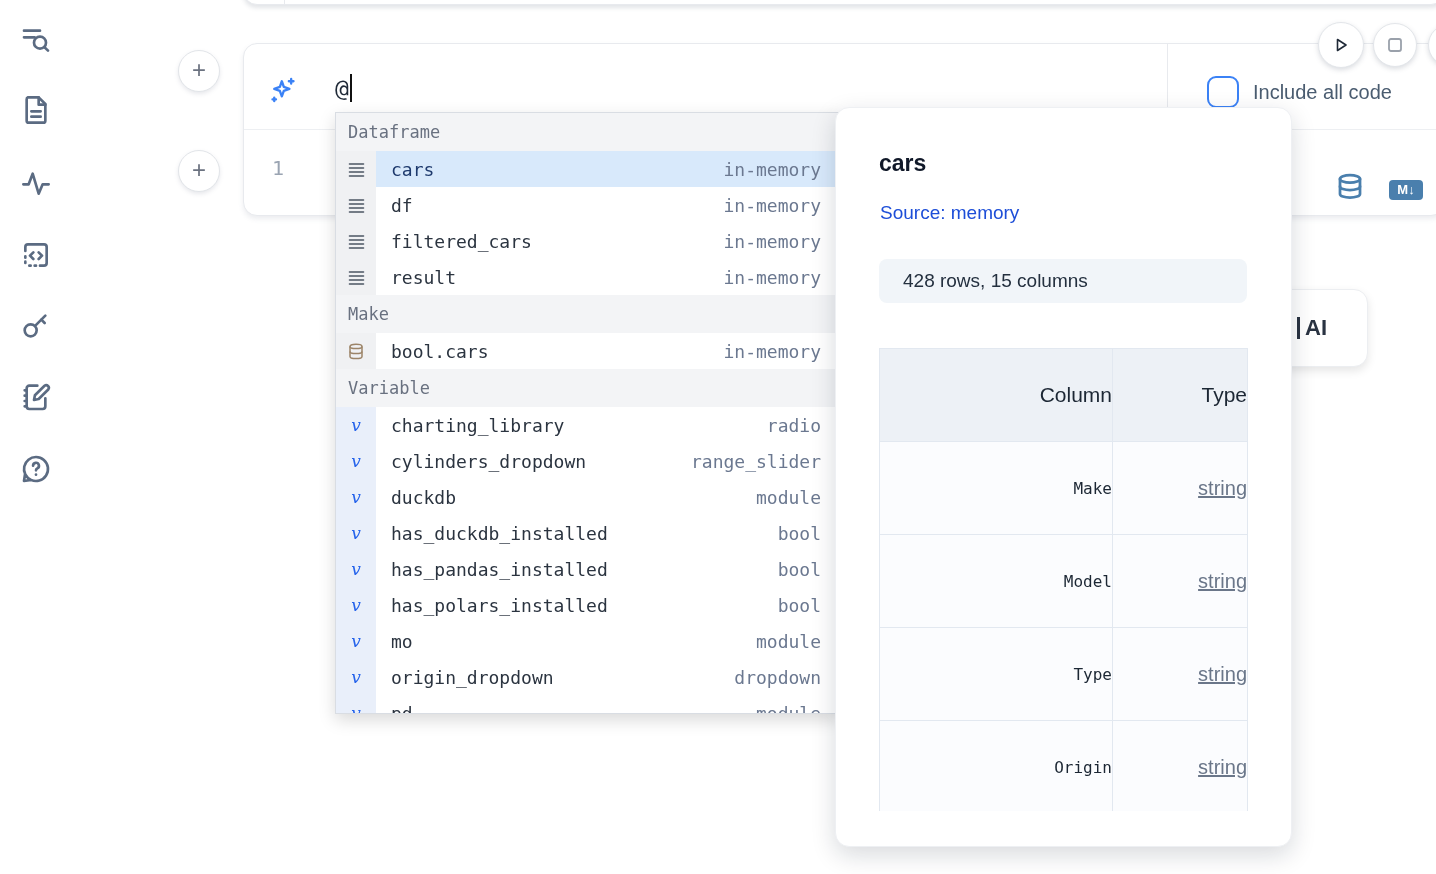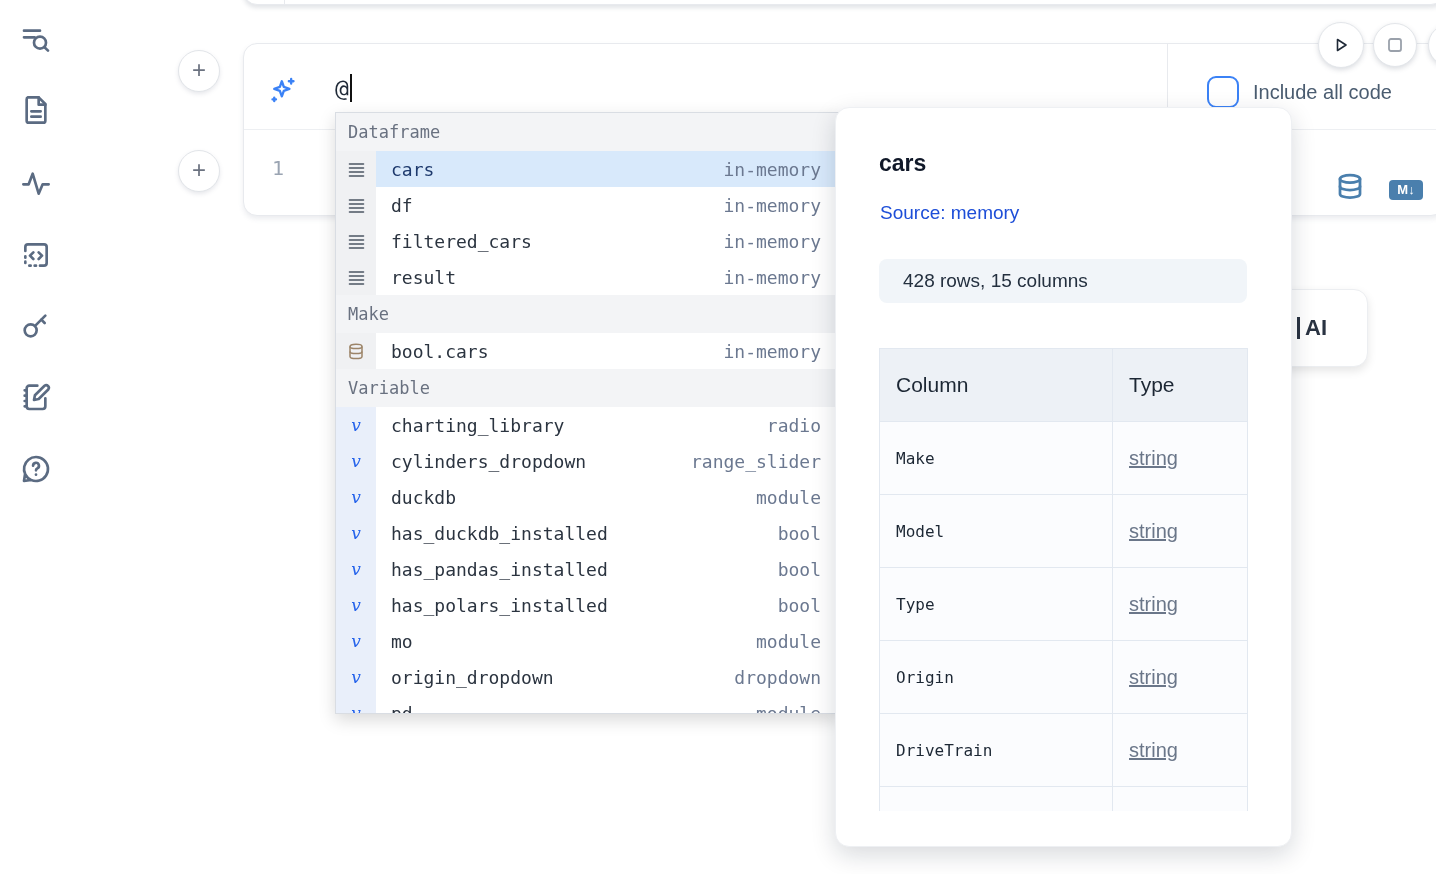--- a/index.html
+++ b/index.html
@@ -75,21 +75,21 @@
   .popup{position:absolute;left:835px;top:107px;width:455px;height:738px;background:#fff;
          border:1px solid #eef0f3;border-radius:14px;z-index:40;
          box-shadow:0 8px 24px rgba(15,23,42,.16);}
   .pp-title{position:absolute;left:43px;top:42px;font-size:23px;font-weight:bold;color:#101828;}
   .pp-source{position:absolute;left:44px;top:94px;font-size:19px;color:#1d4ed8;}
   .pp-badge{position:absolute;left:43px;top:151px;width:368px;height:44px;background:#f1f5f9;
             border-radius:8px;font-size:19px;color:#24303f;line-height:44px;
             padding-left:24px;box-sizing:border-box;}
   .pp-tablewrap{position:absolute;left:43px;top:240px;width:369px;height:463px;overflow:hidden;}
   table.pp{border-collapse:collapse;width:368px;table-layout:fixed;}
-  table.pp th,table.pp td{border:1px solid #e2e8f0;text-align:left;padding:0 0 0 16px;height:73px;
+  table.pp th,table.pp td{border:1px solid #e2e8f0;text-align:right;padding:0 0 0 16px;height:93px;
                           box-sizing:border-box;vertical-align:middle;}
   table.pp th{background:#edf1f6;font-size:21px;font-weight:400;color:#1c2734;}
   table.pp td{background:#fbfcfe;}
   td.col-name{font-family:"DejaVu Sans Mono",monospace;font-size:16px;color:#1c2734;}
   td.col-type{font-size:20px;color:#6a7689;text-decoration:underline;}
 </style>
 </head>
 <body>
 
 <div id="stage">

